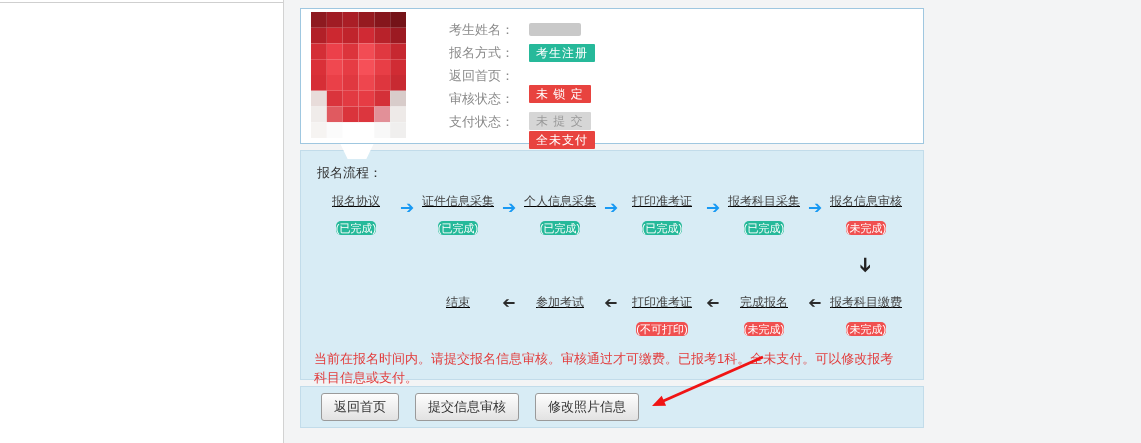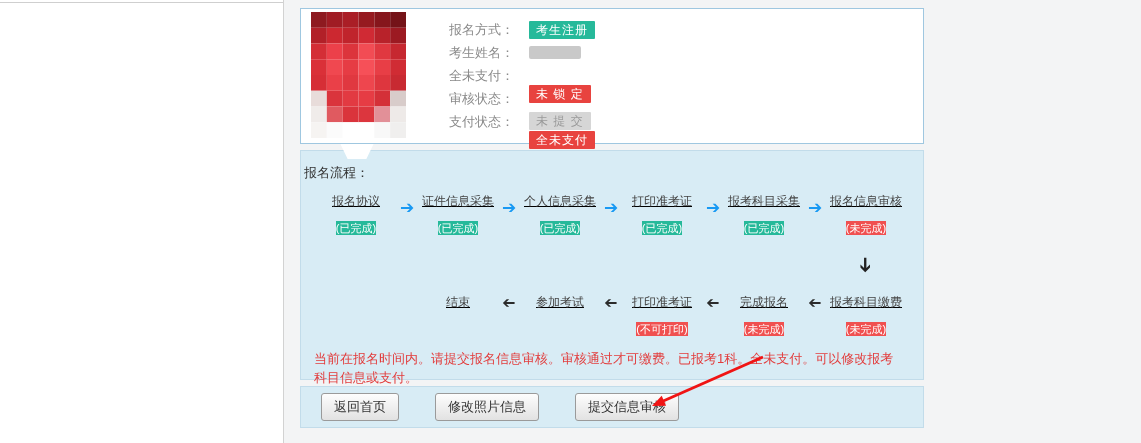--- a/index.html
+++ b/index.html
@@ -16,39 +16,39 @@
   .info-row{display:flex;align-items:center;height:23px;}
   .info-label{color:#8a8a8a;font-size:13px;width:80px;}
   .badge{display:inline-block;font-size:12px;line-height:16px;padding:1px 7px;color:#fff;letter-spacing:1px;border-radius:1px;}
   .badge-green{background:#26b99a;}
   .badge-red{background:#e8433f;margin-top:36px;}
   .badge-grey{background:#d6d6d6;color:#9a9a9a;margin-top:44px;}
   .masked-name{display:inline-block;width:52px;height:13px;background:#c9c9c9;border-radius:2px;}
 
   
   .panel-flow{position:absolute;left:300px;top:150px;width:624px;height:230px;background:#d8ecf5;border:1px solid #c2dcea;box-sizing:border-box;z-index:1;}
-  .flow-title{position:absolute;left:3px;top:13px;font-size:13px;color:#333;}
+  .flow-title{position:absolute;left:16px;top:13px;font-size:13px;color:#333;}
   .flowchart{position:absolute;left:12px;top:42px;width:600px;}
   .frow{display:flex;align-items:flex-start;text-decoration:underline;}
   .fstep{width:86px;text-align:center;}
   .fname{font-size:12px;color:#444;line-height:16px;white-space:nowrap;}
-  .fbadge{display:inline-block;margin-top:12px;font-size:11px;line-height:14px;padding:0 0;border-radius:0;color:#fff;white-space:nowrap;}
+  .fbadge{display:inline-block;margin-top:12px;font-size:11px;line-height:14px;padding:0 0;border-radius:5px;color:#fff;white-space:nowrap;}
   .fbadge.done{background:#26b99a;}
   .fbadge.pending{background:#f05050;}
   .farrow{width:16px;text-align:center;font-size:17px;font-weight:bold;color:#1899f3;line-height:30px;}
   .farrow .g{display:inline-block;}
   .frow2{margin-left:102px;}
   .frow2 .farrow{color:#2b2b2b;line-height:18px;font-size:16px;}
   .frow2 .farrow .g{transform:rotate(180deg);}
   .fdown{width:86px;margin-left:510px;height:58px;display:flex;align-items:center;justify-content:center;}
   .fdown .g{display:inline-block;transform:rotate(90deg);font-size:20px;font-weight:bold;color:#222;}
   .notice{position:absolute;left:13px;top:198px;width:592px;font-size:13px;color:#e23c3c;line-height:19px;}
 
   
-  .panel-actions{position:absolute;left:300px;top:386px;width:624px;height:42px;background:#d8ecf5;border:1px solid #c2dcea;box-sizing:border-box;display:flex;align-items:center;gap:36px;padding-left:20px;z-index:2;}
+  .panel-actions{position:absolute;left:300px;top:386px;width:624px;height:42px;background:#d8ecf5;border:1px solid #c2dcea;box-sizing:border-box;display:flex;align-items:center;gap:16px;padding-left:20px;z-index:2;}
   .btn{font-size:13px;color:#333;background:linear-gradient(#fdfdfd,#e2e2e2);border:1px solid #9a9a9a;border-radius:3px;padding:4px 12px;cursor:pointer;font-family:inherit;white-space:nowrap;}
 
   .annotation{position:absolute;left:0;top:0;width:1141px;height:443px;pointer-events:none;z-index:10;}
 </style>
 </head>
 <body>
 
 <div class="page">
   <div class="main-bg"></div>
   <div class="top-rule"></div>
@@ -101,29 +101,29 @@
         <rect x="10" y="70" width="10" height="10" fill="#fbfbfb"></rect>
         <rect x="20" y="70" width="10" height="10" fill="#ffffff"></rect>
         <rect x="30" y="70" width="10" height="10" fill="#ffffff"></rect>
         <rect x="40" y="70" width="10" height="10" fill="#f8f8f8"></rect>
         <rect x="50" y="70" width="10" height="10" fill="#f0efee"></rect>
     </svg>
     <div class="collar"></div>
 
     <div class="info-rows">
       <div class="info-row">
+        <span class="info-label">考生姓名：</span>
+        <span class="masked-name"></span>
+      </div>
+      <div class="info-row">
         <span class="info-label">报名方式：</span>
         <span class="badge badge-green">考生注册</span>
       </div>
       <div class="info-row">
-        <span class="info-label">考生姓名：</span>
-        <span class="masked-name"></span>
-      </div>
-      <div class="info-row">
-        <span class="info-label">全未支付：</span>
+        <span class="info-label">返回首页：</span>
         <span class="badge badge-red">未 锁 定</span>
       </div>
       <div class="info-row">
         <span class="info-label">审核状态：</span>
         <span class="badge badge-grey">未 提 交</span>
       </div>
       <div class="info-row">
         <span class="info-label">支付状态：</span>
         <span class="badge badge-red">全未支付</span>
       </div>
@@ -194,21 +194,21 @@
           <span class="fbadge pending">(未完成)</span>
         </div>
       </div>
     </div>
 
     <div class="notice">当前在报名时间内。请提交报名信息审核。审核通过才可缴费。已报考1科。全未支付。可以修改报考科目信息或支付。</div>
   </div>
 
   <div class="panel-actions">
     <button class="btn">返回首页</button>
+    <button class="btn">提交信息审核</button>
     <button class="btn">修改照片信息</button>
-    <button class="btn">提交信息审核</button>
   </div>
 
   <svg class="annotation" viewBox="0 0 1141 443">
     <line x1="763" y1="357" x2="661" y2="402" stroke="#f01414" stroke-width="3"></line>
     <polygon points="652,406 661.7,395.7 666.1,405.8" fill="#f01414"></polygon>
   </svg>
 </div>
 
 </body></html>

